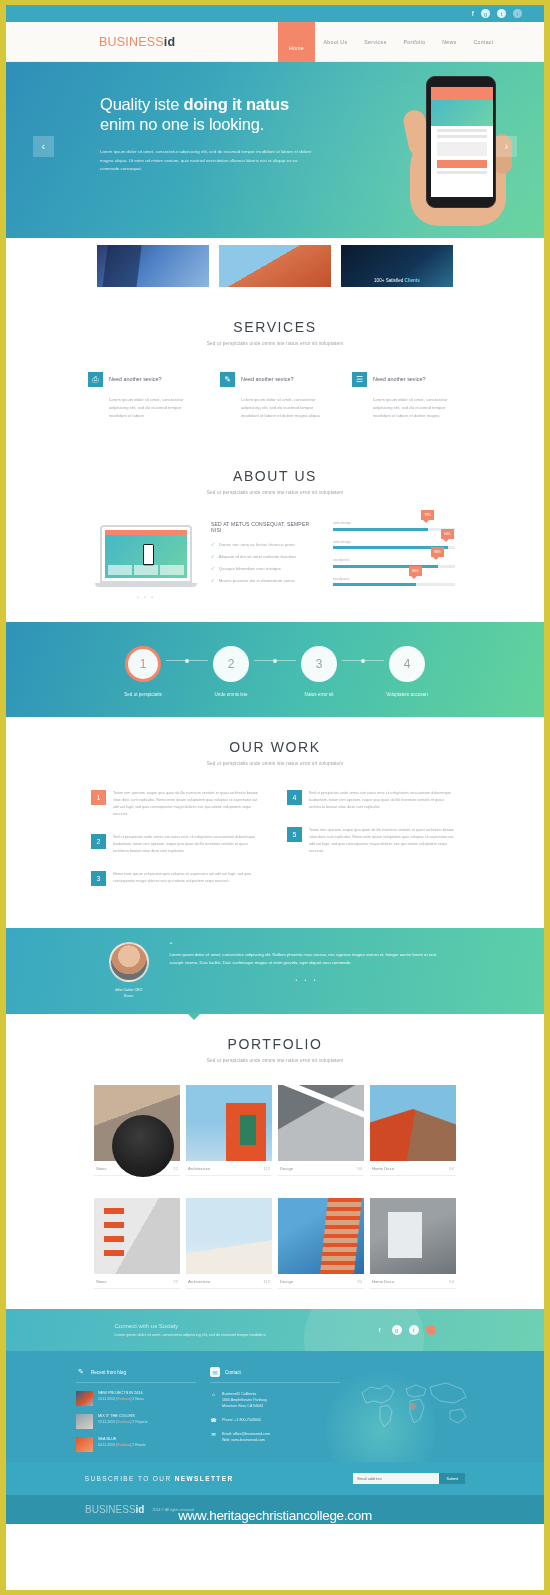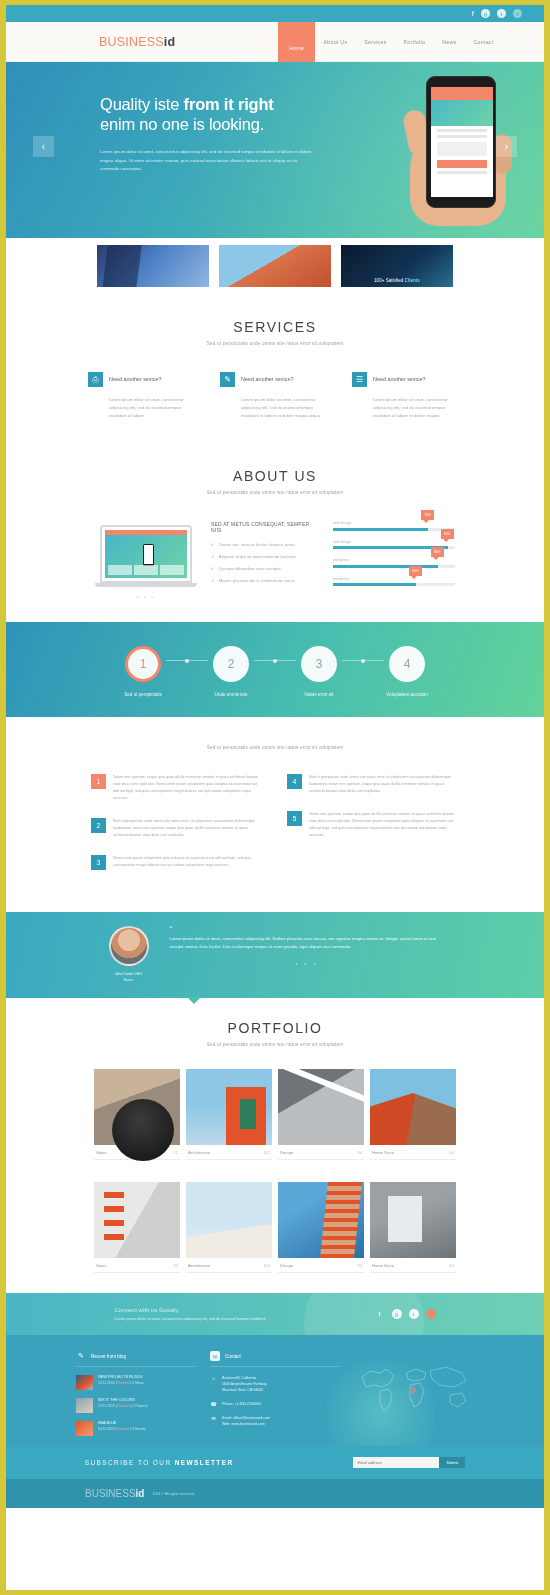--- a/index.html
+++ b/index.html
@@ -232,21 +232,21 @@
       <div class="item">Portfolio</div>
       <div class="item">News</div>
       <div class="item">Contact</div>
     </div>
   </div>
 
   <div class="hero">
     <div class="arrow l">‹</div>
     <div class="arrow r">›</div>
     <div class="hero-copy">
-      <h1><span>Quality iste </span><b>from it right</b><br><span>enim no one is looking.</span></h1>
+      <h1><span>Quality iste </span><b>doing it natus</b><br><span>enim no one is looking.</span></h1>
       <p>Lorem ipsum dolor sit amet, consectetur adipisicing elit, sed do eiusmod tempor incididunt ut labore et dolore magna aliqua. Ut enim ad minim veniam, quis nostrud exercitation ullamco laboris nisi ut aliquip ex ea commodo consequat.</p>
     </div>
     <div class="phone">
       <div class="hand"></div>
       <div class="body">
         <div class="screen">
           <div class="scr-top"></div>
           <div class="scr-img"></div>
           <div class="scr-line"></div>
           <div class="scr-line"></div>
@@ -392,20 +392,21 @@
       <div class="conn"></div>
       <div class="step">
         <div class="circ">4</div>
         <div class="lb">Voluptatem accusan</div>
       </div>
     </div>
   </div>
 
   <div class="work">
     <div class="sec-head">
+      <h2>OUR WORK</h2>
       <p>Sed ut perspiciatis unde omnis iste natus error sit voluptatem</p>
     </div>
     <div class="work-grid">
       <div class="wcol">
         <div class="witem">
           <div class="num o">1</div>
           <div class="txt">Totam rem aperiam, eaque ipsa quae ab illo inventore veritatis et quasi architecto beatae vitae dicta sunt explicabo. Nemo enim ipsam voluptatem quia voluptas sit aspernatur aut odit aut fugit, sed quia consequuntur magni dolores eos qui ratione voluptatem sequi nesciunt.</div>
         </div>
         <div class="witem">
           <div class="num b">2</div>

